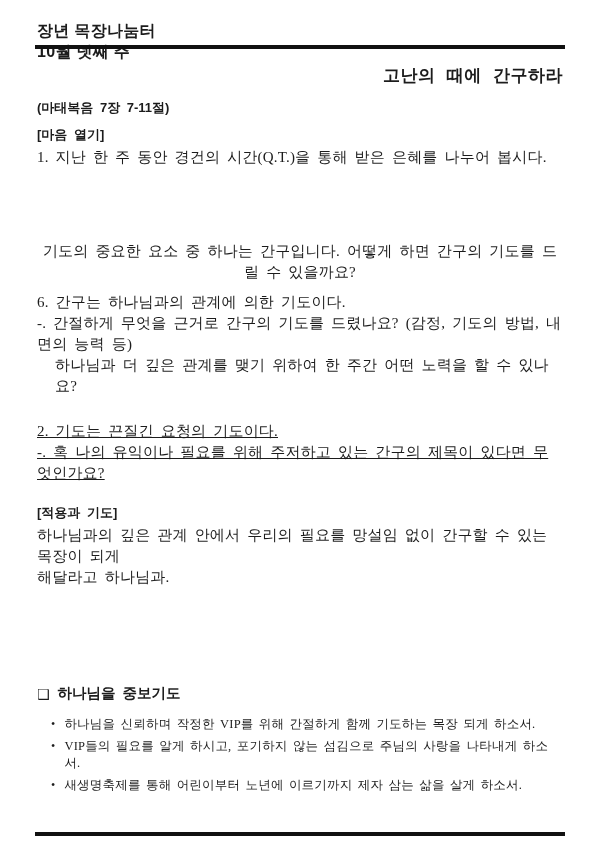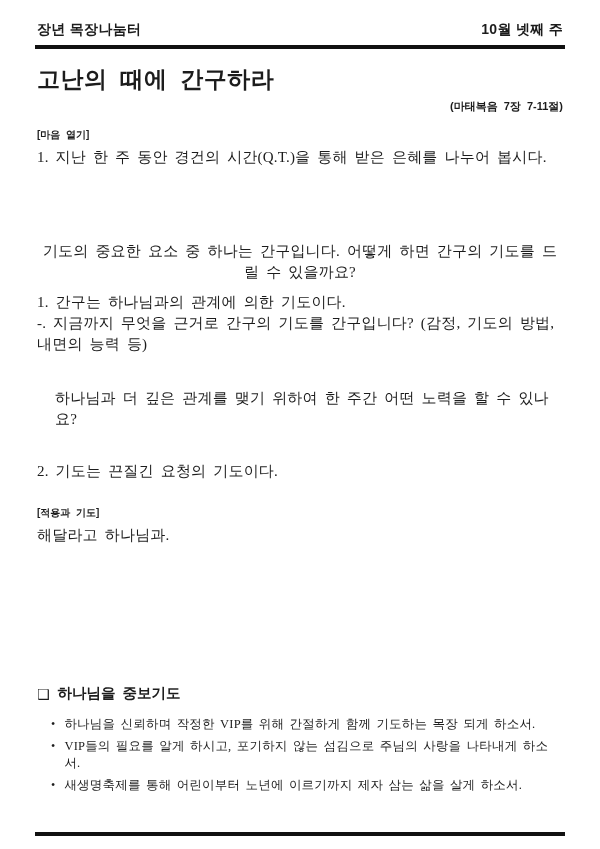--- a/index.html
+++ b/index.html
@@ -14,73 +14,74 @@
   }
 
   .abs { position: absolute; left: 37px; right: 37px; }
 
   .header-row {
     top: 21px;
     display: flex;
     justify-content: space-between;
     font-family: "Liberation Sans", "DejaVu Sans", sans-serif;
     font-weight: bold;
-    font-size: 14px;
+    font-size: 16px;
     letter-spacing: 0.3px;
+    flex-direction: column;
   }
 
   .rule {
     position: absolute;
     left: 35px;
     width: 530px;
     height: 4px;
     background: #111111;
   }
   .rule-top { top: 45px; }
   .rule-bottom { top: 832px; }
 
   .title {
     top: 64px;
-    text-align: left;
+    text-align: right;
     font-family: "Liberation Sans", "DejaVu Sans", sans-serif;
     font-weight: bold;
-    font-size: 23px;
+    font-size: 17px;
     letter-spacing: 0.5px;
     word-spacing: 6px;
   }
   .subtitle {
     top: 99px;
-    text-align: right;
+    text-align: left;
     font-family: "Liberation Sans", "DejaVu Sans", sans-serif;
     font-weight: bold;
-    font-size: 11px;
+    font-size: 13px;
     word-spacing: 3px;
   }
 
   .section-heading {
     font-family: "Liberation Sans", "DejaVu Sans", sans-serif;
     font-weight: bold;
-    font-size: 10px;
+    font-size: 13px;
     line-height: 18px;
     margin-bottom: 3px;
     word-spacing: 3px;
   }
   .body-line {
     font-size: 15px;
     line-height: 21px;
     word-spacing: 3px;
     letter-spacing: 0.2px;
   }
-  .indent { padding-left: 18px; margin-top: 33px; }
+  .indent { padding-left: 18px; }
 
   .sec-opening { top: 126px; }
   .sec-sharing { top: 241px; }
   .sharing-intro { margin-bottom: 9px; text-align: center; }
   .point-block { margin-bottom: 0; }
-  .point-gap { margin-top: 31px; }
+  .point-gap { margin-top: 24px; text-decoration: underline; }
   .sec-application { top: 466px; margin-top: 38px; }
 
   .sec-intercession { top: 684px; }
   .intercession-heading {
     display: flex;
     align-items: center;
     gap: 8px;
     font-family: "Liberation Sans", "DejaVu Sans", sans-serif;
     font-weight: bold;
     font-size: 14.5px;
@@ -115,31 +116,33 @@
   <div class="abs subtitle">(마태복음 7장 7-11절)</div>
 
   <div class="abs sec-opening">
     <div class="section-heading">[마음 열기]</div>
     <div class="body-line">1. 지난 한 주 동안 경건의 시간(Q.T.)을 통해 받은 은혜를 나누어 봅시다.</div>
   </div>
 
   <div class="abs sec-sharing">
     <div class="body-line sharing-intro">기도의 중요한 요소 중 하나는 간구입니다. 어떻게 하면 간구의 기도를 드릴 수 있을까요?</div>
     <div class="point-block">
-      <div class="body-line">1. 간구는 하나님과의 관계에 의한 기도이다.</div>
-      <div class="body-line">-. 지금까지 무엇을 근거로 간구의 기도를 간구입니다? (감정, 기도의 방법, 내면의 능력 등)</div>
+      <div class="body-line">6. 간구는 하나님과의 관계에 의한 기도이다.</div>
+      <div class="body-line">-. 간절하게 무엇을 근거로 간구의 기도를 드렸나요? (감정, 기도의 방법, 내면의 능력 등)</div>
       <div class="body-line indent">하나님과 더 깊은 관계를 맺기 위하여 한 주간 어떤 노력을 할 수 있나요?</div>
     </div>
     <div class="point-block point-gap">
       <div class="body-line">2. 기도는 끈질긴 요청의 기도이다.</div>
+      <div class="body-line">-. 혹 나의 유익이나 필요를 위해 주저하고 있는 간구의 제목이 있다면 무엇인가요?</div>
     </div>
   </div>
 
   <div class="abs sec-application">
     <div class="section-heading">[적용과 기도]</div>
+    <div class="body-line">하나님과의 깊은 관계 안에서 우리의 필요를 망설임 없이 간구할 수 있는 목장이 되게</div>
     <div class="body-line">해달라고 하나님과.</div>
   </div>
 
   <div class="abs sec-intercession">
     <div class="intercession-heading">
       <span class="checkbox-glyph">❑</span>
       <span>하나님을 중보기도</span>
     </div>
     <div class="bullet-list">
       <div class="bullet-row">

